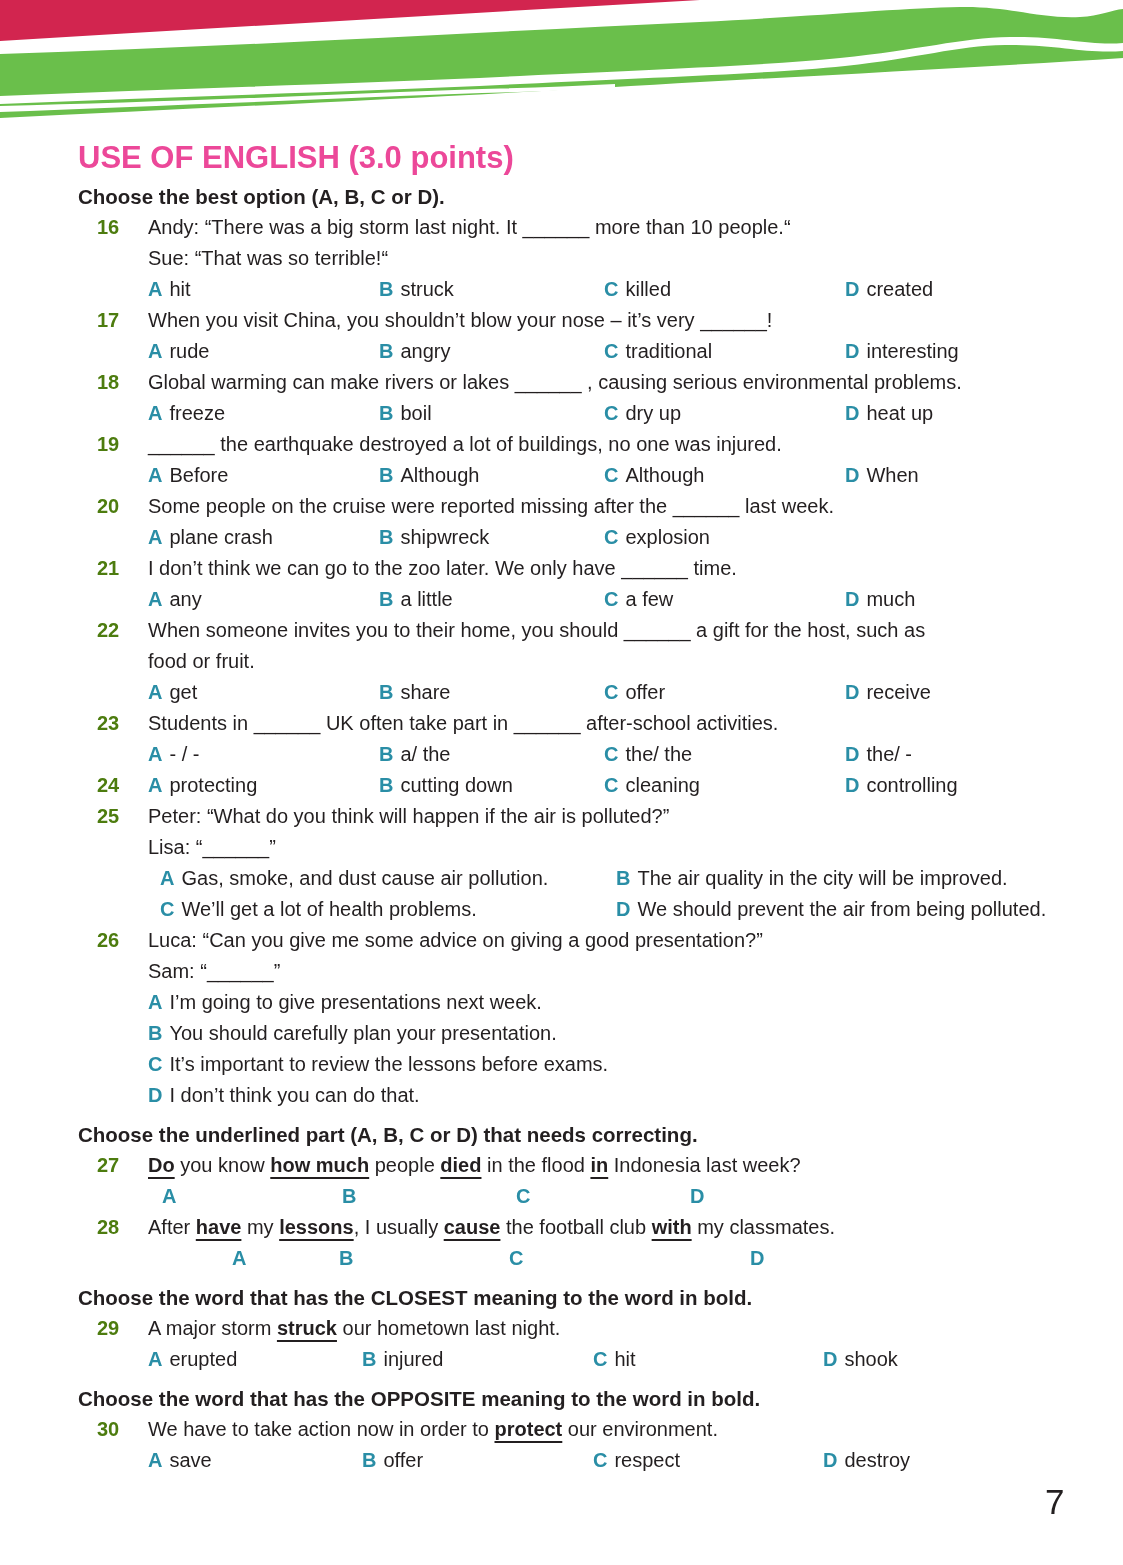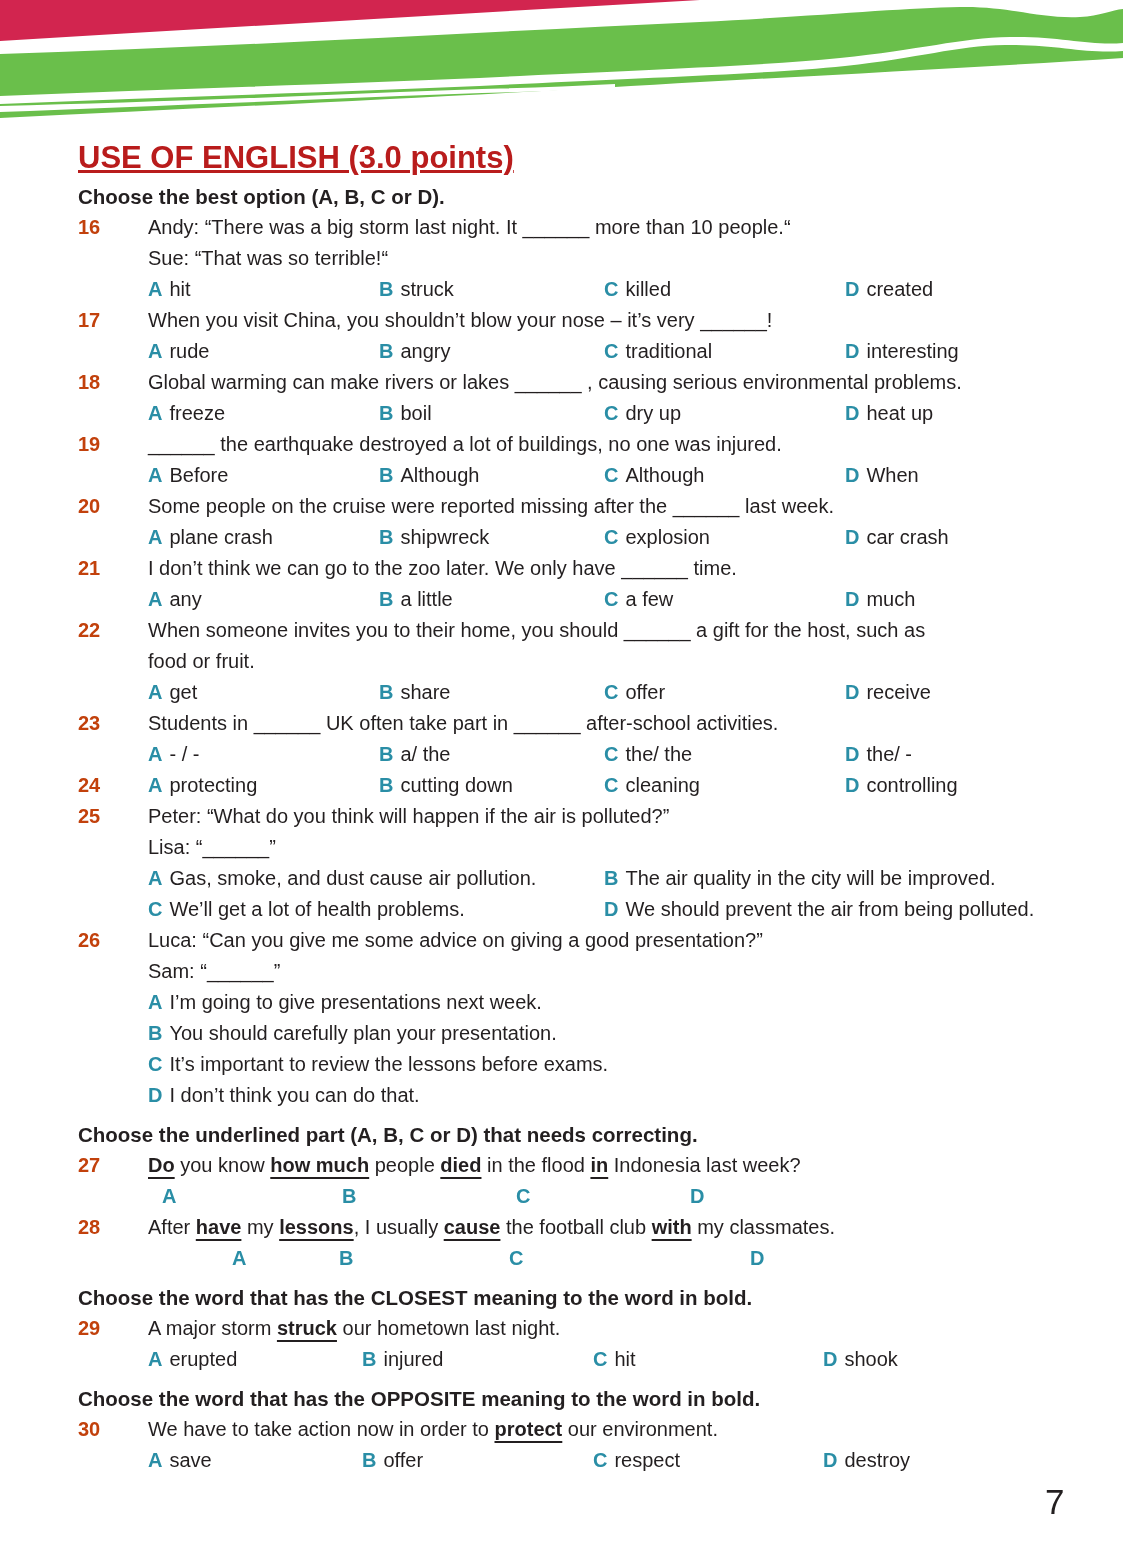--- a/index.html
+++ b/index.html
@@ -2,30 +2,30 @@
 <html><head>
 <meta charset="utf-8">
 <style>
   html,body { margin:0; padding:0; background:#ffffff; }
   .page {
     position:relative; width:1123px; height:1565px; background:#ffffff;
     font-family:"Liberation Sans", sans-serif; color:#231f20; overflow:hidden;
   }
   .hdr-svg { display:block; width:1123px; height:120px; }
   .content { padding:0 30px 0 78px; font-size:20px; line-height:31px; }
-  .title { color:#b91c1c; font-size:31px; font-weight:bold; margin:22px 0 8px 0;text-decoration:underline; }
+  .title { color:#ec4899; font-size:31px; font-weight:bold; margin:22px 0 8px 0; }
   .instr { font-weight:bold; font-size:20.5px; margin:0; }
   .sec-gap { margin-top:8px; }
   .q { display:flex; }
-  .qn { flex:0 0 60px; width:60px; padding-right:10px; text-align:left;
-        color:#c2410c; font-weight:bold; }
+  .qn { flex:0 0 60px; width:60px; padding-right:10px; text-align:center;
+        color:#4d7c0f; font-weight:bold; }
   .qb { flex:1; min-width:0; }
   .opts { display:grid; }
   .g1 { grid-template-columns:231px 225px 241px auto; }
-  .g2 { grid-template-columns:456px auto; }
+  .g2 { grid-template-columns:456px auto;margin-left:12px; }
   .g3 { grid-template-columns:214px 231px 230px auto; }
   .stack { grid-template-columns:auto; }
   .L { color:#2a8ea6; font-weight:bold; margin-right:7px; }
   .bu { font-weight:bold; text-decoration:underline;
         text-decoration-thickness:2px; text-underline-offset:5px; }
   .lblrow { position:relative; height:31px; }
   .lblrow .L { position:absolute; margin:0; }
   .pageno { position:absolute; left:1045px; top:1482px; font-size:35px; color:#231f20; }
 </style>
 </head>
@@ -102,21 +102,20 @@
       </div>
 
       <div class="q">
         <div class="qn">20</div>
         <div class="qb">
           <div>Some people on the cruise were reported missing after the ______ last week.</div>
           <div class="opts g1">
             <div class="opt"><span class="L">A</span><span>plane crash</span></div>
             <div class="opt"><span class="L">B</span><span>shipwreck</span></div>
             <div class="opt"><span class="L">C</span><span>explosion</span></div>
-            <div class="opt"><span class="L">D</span><span>car crash</span></div>
           </div>
         </div>
       </div>
 
       <div class="q">
         <div class="qn">21</div>
         <div class="qb">
           <div>I don’t think we can go to the zoo later. We only have ______ time.</div>
           <div class="opts g1">
             <div class="opt"><span class="L">A</span><span>any</span></div>

